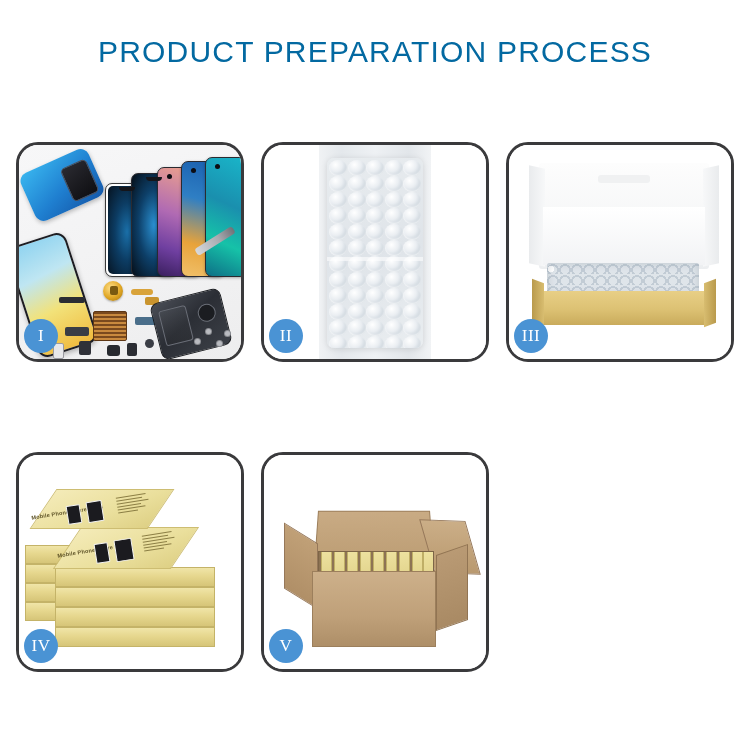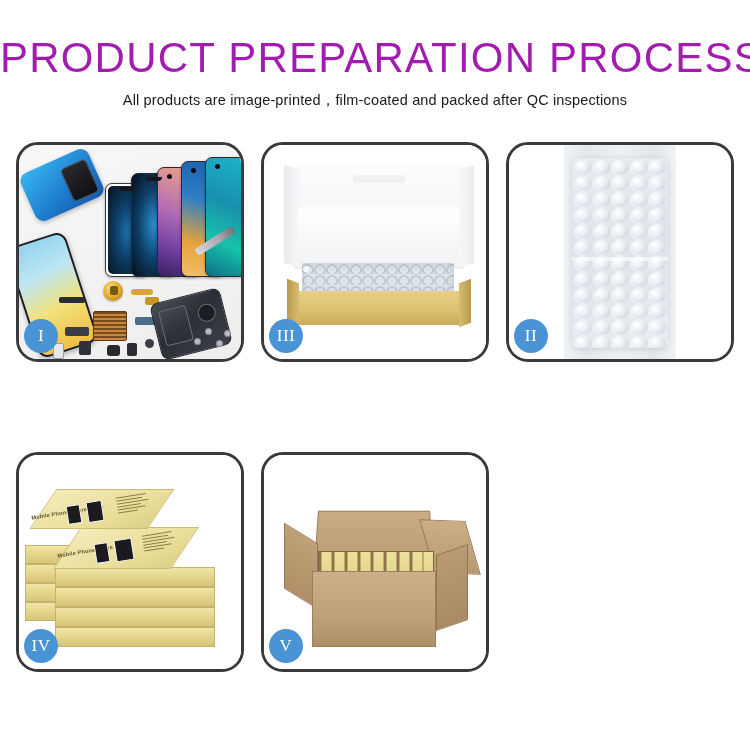--- a/index.html
+++ b/index.html
@@ -7,24 +7,24 @@
     width: 750px; height: 750px;
     background: #ffffff;
     font-family: "Liberation Sans", sans-serif;
     overflow: hidden;
   }
   .page { position: relative; width: 750px; height: 750px; background: #fff; }
 
   
   .header { padding-top: 36px; text-align: center; }
   .title {
-    font-size: 42px;
+    font-size: 30px;
     font-weight: 500;
     letter-spacing: 1.2px;
-    color: #a21caf;
+    color: #0369a1;
     line-height: 1.05;
     white-space: nowrap;
   }
   .subtitle {
     margin-top: 11px;
     font-size: 14.5px;
     font-weight: 400;
     color: #1a1a1a;
     letter-spacing: 0.15px;
     white-space: nowrap;
@@ -354,21 +354,20 @@
   .sb-n1 { left:44px; top:58px; width:16px; height:18px; transform: skewY(12deg); }
   .sb-n2 { left:48px; top:118px; width:14px; height:12px; transform: skewY(12deg); }
 </style>
 </head>
 <body>
 
 <div class="page">
 
   <div class="header">
     <div class="title">PRODUCT PREPARATION PROCESS</div>
-    <div class="subtitle">All products are image-printed，film-coated and packed after QC inspections</div>
   </div>
 
   <div class="grid">
 
     <div class="panel">
       <div class="panel-inner p1">
         <div class="phone-blue"></div>
         <div class="scr-fan">
           <div class="scr s1">
               <span class="notch"></span>
@@ -405,99 +404,99 @@
           <span></span>
             <span></span>
             <span></span>
             <span></span>
         </div>
       </div>
       <div class="badge">I</div>
     </div>
 
     <div class="panel">
+      <div class="panel-inner p2">
+        <div class="bw-bg"></div>
+        <div class="bw-wrap" id="bubble-grid">
+            <span class="bub"></span>
+            <span class="bub"></span>
+            <span class="bub"></span>
+            <span class="bub"></span>
+            <span class="bub"></span>
+            <span class="bub"></span>
+            <span class="bub"></span>
+            <span class="bub"></span>
+            <span class="bub"></span>
+            <span class="bub"></span>
+            <span class="bub"></span>
+            <span class="bub"></span>
+            <span class="bub"></span>
+            <span class="bub"></span>
+            <span class="bub"></span>
+            <span class="bub"></span>
+            <span class="bub"></span>
+            <span class="bub"></span>
+            <span class="bub"></span>
+            <span class="bub"></span>
+            <span class="bub"></span>
+            <span class="bub"></span>
+            <span class="bub"></span>
+            <span class="bub"></span>
+            <span class="bub"></span>
+            <span class="bub"></span>
+            <span class="bub"></span>
+            <span class="bub"></span>
+            <span class="bub"></span>
+            <span class="bub"></span>
+            <span class="bub"></span>
+            <span class="bub"></span>
+            <span class="bub"></span>
+            <span class="bub"></span>
+            <span class="bub"></span>
+            <span class="bub"></span>
+            <span class="bub"></span>
+            <span class="bub"></span>
+            <span class="bub"></span>
+            <span class="bub"></span>
+            <span class="bub"></span>
+            <span class="bub"></span>
+            <span class="bub"></span>
+            <span class="bub"></span>
+            <span class="bub"></span>
+            <span class="bub"></span>
+            <span class="bub"></span>
+            <span class="bub"></span>
+            <span class="bub"></span>
+            <span class="bub"></span>
+            <span class="bub"></span>
+            <span class="bub"></span>
+            <span class="bub"></span>
+            <span class="bub"></span>
+            <span class="bub"></span>
+            <span class="bub"></span>
+            <span class="bub"></span>
+            <span class="bub"></span>
+            <span class="bub"></span>
+            <span class="bub"></span>
+          </div>
+        <div class="bw-seam"></div>
+      </div>
+      <div class="badge">II</div>
+    </div>
+
+    <div class="panel">
       <div class="panel-inner p3">
         <div class="wb-lid">
             <span class="wb-tab"></span>
           </div>
         <div class="wb-foam"></div>
         <div class="wb-bubbles"></div>
         <div class="wb-front"></div>
       </div>
       <div class="badge">III</div>
-    </div>
-
-    <div class="panel">
-      <div class="panel-inner p2">
-        <div class="bw-bg"></div>
-        <div class="bw-wrap" id="bubble-grid">
-            <span class="bub"></span>
-            <span class="bub"></span>
-            <span class="bub"></span>
-            <span class="bub"></span>
-            <span class="bub"></span>
-            <span class="bub"></span>
-            <span class="bub"></span>
-            <span class="bub"></span>
-            <span class="bub"></span>
-            <span class="bub"></span>
-            <span class="bub"></span>
-            <span class="bub"></span>
-            <span class="bub"></span>
-            <span class="bub"></span>
-            <span class="bub"></span>
-            <span class="bub"></span>
-            <span class="bub"></span>
-            <span class="bub"></span>
-            <span class="bub"></span>
-            <span class="bub"></span>
-            <span class="bub"></span>
-            <span class="bub"></span>
-            <span class="bub"></span>
-            <span class="bub"></span>
-            <span class="bub"></span>
-            <span class="bub"></span>
-            <span class="bub"></span>
-            <span class="bub"></span>
-            <span class="bub"></span>
-            <span class="bub"></span>
-            <span class="bub"></span>
-            <span class="bub"></span>
-            <span class="bub"></span>
-            <span class="bub"></span>
-            <span class="bub"></span>
-            <span class="bub"></span>
-            <span class="bub"></span>
-            <span class="bub"></span>
-            <span class="bub"></span>
-            <span class="bub"></span>
-            <span class="bub"></span>
-            <span class="bub"></span>
-            <span class="bub"></span>
-            <span class="bub"></span>
-            <span class="bub"></span>
-            <span class="bub"></span>
-            <span class="bub"></span>
-            <span class="bub"></span>
-            <span class="bub"></span>
-            <span class="bub"></span>
-            <span class="bub"></span>
-            <span class="bub"></span>
-            <span class="bub"></span>
-            <span class="bub"></span>
-            <span class="bub"></span>
-            <span class="bub"></span>
-            <span class="bub"></span>
-            <span class="bub"></span>
-            <span class="bub"></span>
-            <span class="bub"></span>
-          </div>
-        <div class="bw-seam"></div>
-      </div>
-      <div class="badge">II</div>
     </div>
 
     <div class="panel">
       <div class="panel-inner p4">
         <div class="stack">
 
           <div class="sbox" style="left:0px;  top:74px;  width:108px; height:19px;"></div>
           <div class="sbox" style="left:0px;  top:93px;  width:108px; height:19px;"></div>
           <div class="sbox" style="left:0px;  top:112px; width:108px; height:19px;"></div>
           <div class="sbox" style="left:0px;  top:131px; width:108px; height:19px;"></div>

